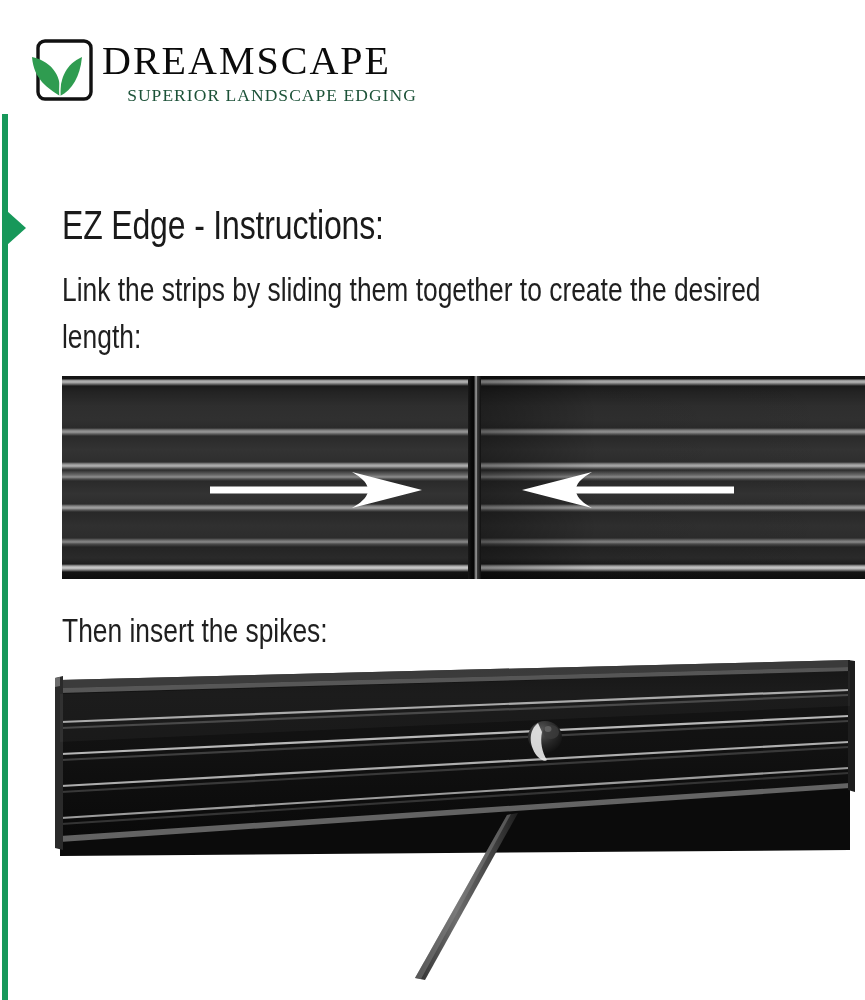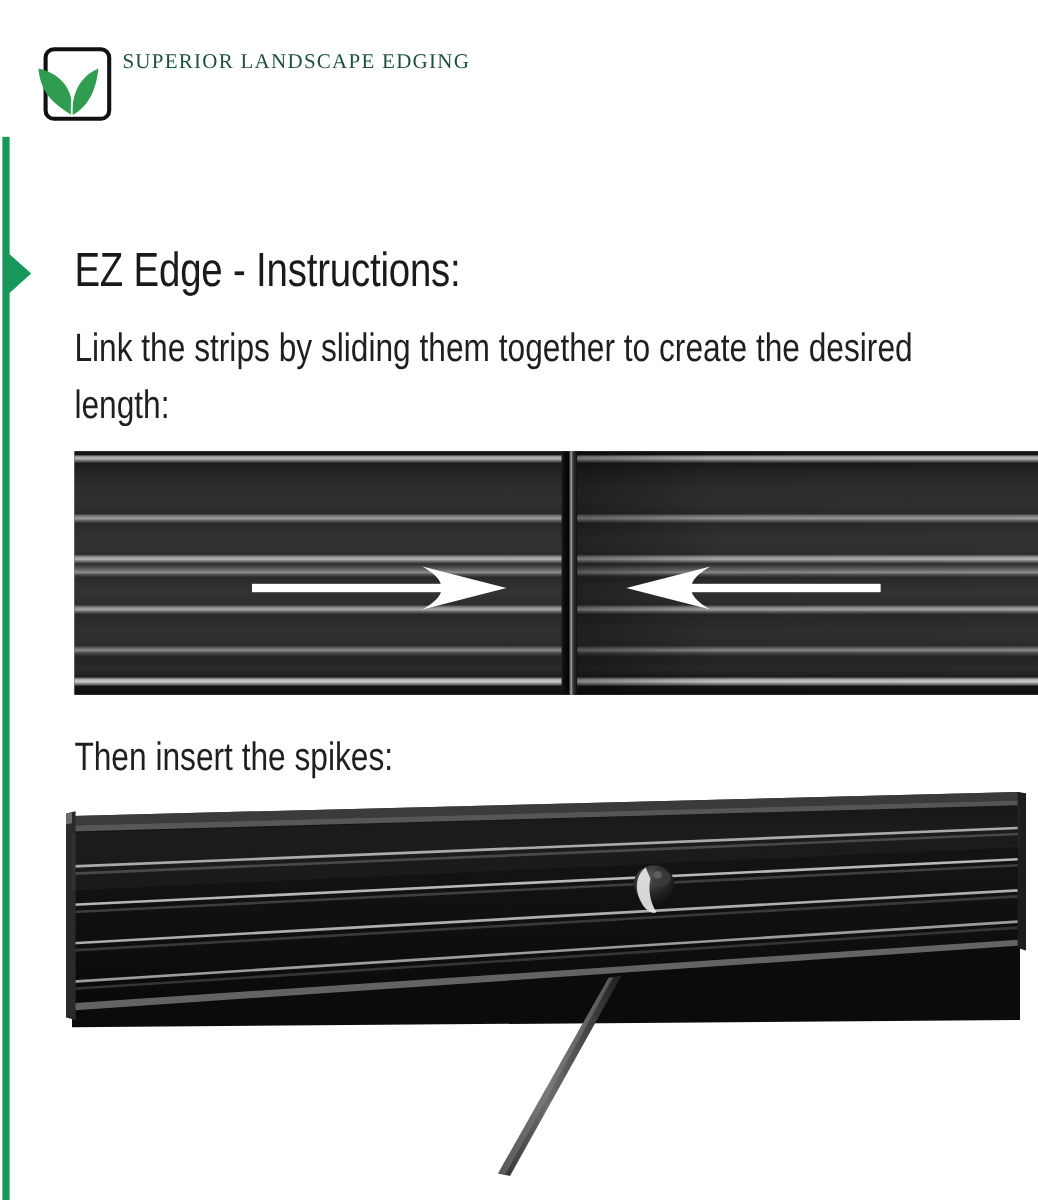--- a/index.html
+++ b/index.html
@@ -72,20 +72,21 @@
   }
   .logo-tagline {
     font-family: "Liberation Serif", serif;
     font-size: 17.5px;
     font-weight: 400;
     letter-spacing: 1.05px;
     color: #1c5238;
     line-height: 22px;
     margin-top: 1px;
     white-space: nowrap;
+    text-align: center;
   }
 
   
   .heading {
     position: absolute;
     left: 62px;
     top: 203px;
     font-family: "Liberation Sans", sans-serif;
     font-size: 40px;
     font-weight: 400;
@@ -231,20 +232,21 @@
   <div class="logo-block">
     <div class="logo-mark">
       <svg width="66" height="70" viewBox="0 0 66 70" xmlns="http://www.w3.org/2000/svg">
         <rect x="8" y="3" width="53" height="58" rx="7" ry="7" fill="none" stroke="#111111" stroke-width="3.4"></rect>
         <path d="M30 58 C30 40 36 26 52 19 C50 39 42 52 30 58 Z" fill="#2f9c50"></path>
         <path d="M30 58 C18 50 4 42 2 19 C24 24 32 40 30 58 Z" fill="#2f9c50"></path>
         <path d="M30 59 C29 46 31 32 40 24" fill="none" stroke="#ffffff" stroke-width="1.6" opacity="0.85"></path>
       </svg>
     </div>
     <div class="logo-text">
+      <div class="logo-word">DREAMSCAPE</div>
       <div class="logo-tagline">SUPERIOR LANDSCAPE EDGING</div>
     </div>
   </div>
 
   <div class="heading">EZ Edge - Instructions:</div>
 
   <div class="para">Link the strips by sliding them together to create the desired length:</div>
 
   <div class="photo-strips">
     <div class="strip-half strip-left"></div>

